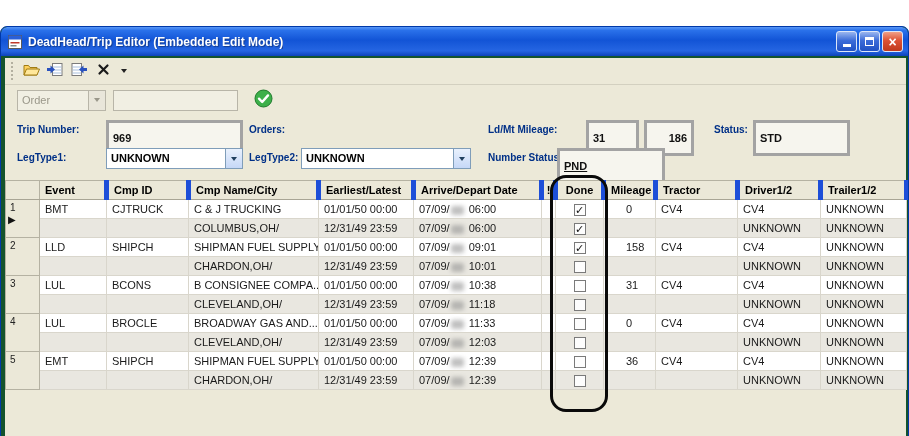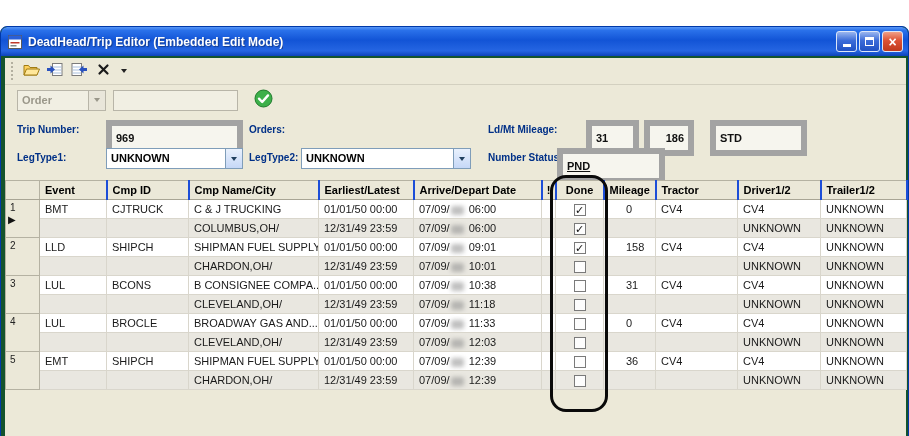--- a/index.html
+++ b/index.html
@@ -39,41 +39,41 @@
 
   
   .order-row { position:absolute; top:31px; left:12px; height:22px; display:flex; align-items:center; }
   .combo { display:flex; height:21px; border:1px solid #7f9db9; background:#fff; }
   .combo-text { flex:1; font-size:11px; font-weight:bold; padding:3px 4px 0; white-space:nowrap; overflow:hidden; }
   .combo-btn { width:17px; flex:0 0 auto; background:linear-gradient(#e9f1fd,#c6d8f7);
     border-left:1px solid #7f9db9; display:flex; align-items:center; justify-content:center; }
   .tri { width:0; height:0; border-left:3.5px solid transparent; border-right:3.5px solid transparent;
     border-top:4px solid #21405f; }
   .combo.disabled { border-color:#b8b5a8; background:#f1efe3; }
-  .combo.disabled .combo-text { color:#9a978a; font-weight:bold; }
+  .combo.disabled .combo-text { color:#9a978a; font-weight:normal; }
   .combo.disabled .combo-btn { background:#e9e6da; border-left-color:#b8b5a8; }
   .combo.disabled .tri { border-top-color:#9a978a; }
   .txtinput { height:21px; border:1px solid #b8b5a8; background:#f1efe3; font-family:inherit;
     font-size:11px; padding:0 4px; }
   .okcheck { margin-left:16px; display:flex; align-items:center; }
 
   
   .frow { position:absolute; left:0; width:100%; height:21px; }
   .frow1 { top:62px; } .frow2 { top:90px; }
   .lab { position:absolute; top:4px; font-size:10px; font-weight:bold; color:#003087; white-space:nowrap; }
-  .fld { position:absolute; top:0; height:36px; border:6px solid #a3a3a3; background:#f6f5ee;
+  .fld { position:absolute; top:0; height:36px; border:3px solid #a3a3a3; background:#f6f5ee;
     font-family:inherit; font-size:11px; font-weight:bold; color:#111; padding:0 4px; }
   .cmb { position:absolute; top:0; }
 
   
   .grid-wrap { position:absolute; top:122px; left:0; }
   table.grid { border-collapse:collapse; table-layout:fixed; width:901px; font-size:11px;
     border-top:1px solid #b5b2a2; border-left:1px solid #b5b2a2; }
   td.hdr { background:#ebe8d8; font-weight:bold; height:19px; padding:0 0 0 5px;
-    border-right:2px solid #1d4ed8; border-bottom:1px solid #a8a595; white-space:nowrap; overflow:hidden; }
+    border-right:5px solid #1d4ed8; border-bottom:1px solid #a8a595; white-space:nowrap; overflow:hidden; }
   td.hdr.center { text-align:center; padding:0; }
   td.corner { background:#ebe8d8; border-right:1px solid #b5b2a2; border-bottom:1px solid #a8a595; }
   td.c { background:#fff; height:19px; padding:0 0 0 5px; border-right:1px solid #d9d6cc;
     border-bottom:1px solid #d9d6cc; white-space:nowrap; overflow:hidden; color:#1a1a1a; }
   tr.line2 td.c { background:#e9e7e0; }
   td.done { text-align:center; padding:0; }
   td.mileage { padding-left:22px; }
   td.rowhdr { background:#ebe8d8; border-right:1px solid #b5b2a2; border-bottom:1px solid #b5b2a2;
     vertical-align:top; position:relative; }
   .rownum { font-size:10px; padding:2px 0 0 4px; color:#222; }
@@ -194,21 +194,21 @@
     </div>
 
     <div class="frow frow1">
       <span class="lab" style="left:12px;">Trip Number:</span>
       <input class="fld" style="left: 101px; width: 137px;" readonly="" value="969">
       <span class="lab" style="left:244px;">Orders:</span>
       <span class="lab" style="left:483px;">Ld/Mt Mileage:</span>
       <input class="fld" style="left: 581px; width: 53px;" readonly="" value="31">
       <input class="fld" style="left: 639px; width: 50px; text-align: right;" readonly="" value="186">
       <span class="lab" style="left:709px;">Status:</span>
-      <input class="fld" style="left: 705px; width: 97px;" readonly="" value="STD">
+      <input class="fld" style="left: 748px; width: 97px;" readonly="" value="STD">
     </div>
 
     <div class="frow frow2">
       <span class="lab" style="left:12px;">LegType1:</span>
       <span class="combo cmb" style="left:101px; width:137px;">
         <span class="combo-text">UNKNOWN</span>
         <span class="combo-btn">
             <i class="tri"></i>
           </span>
       </span>

